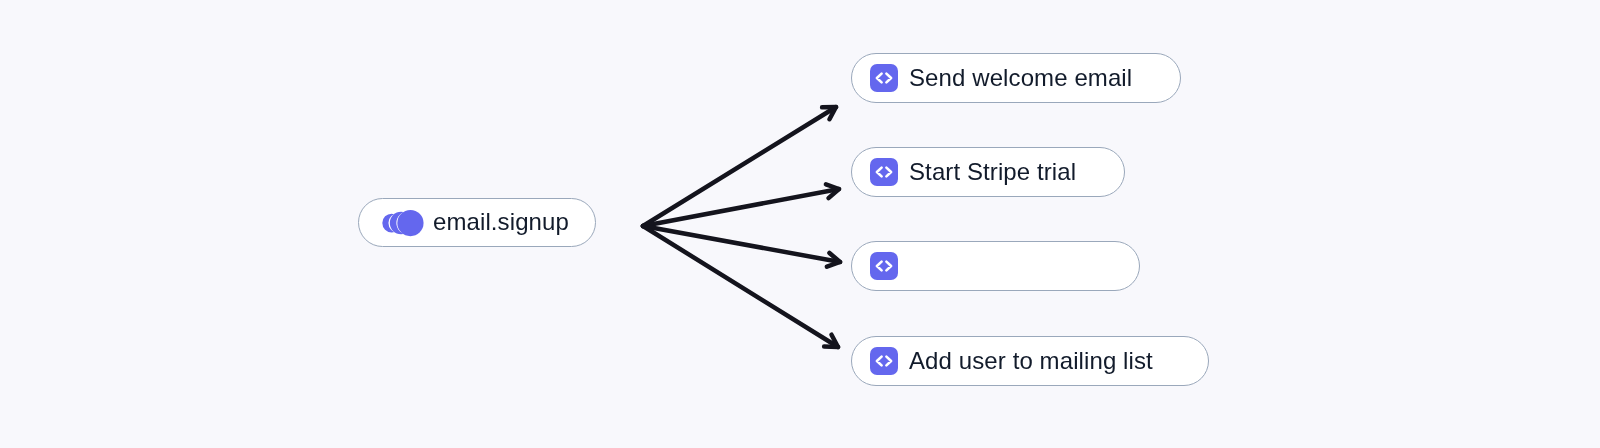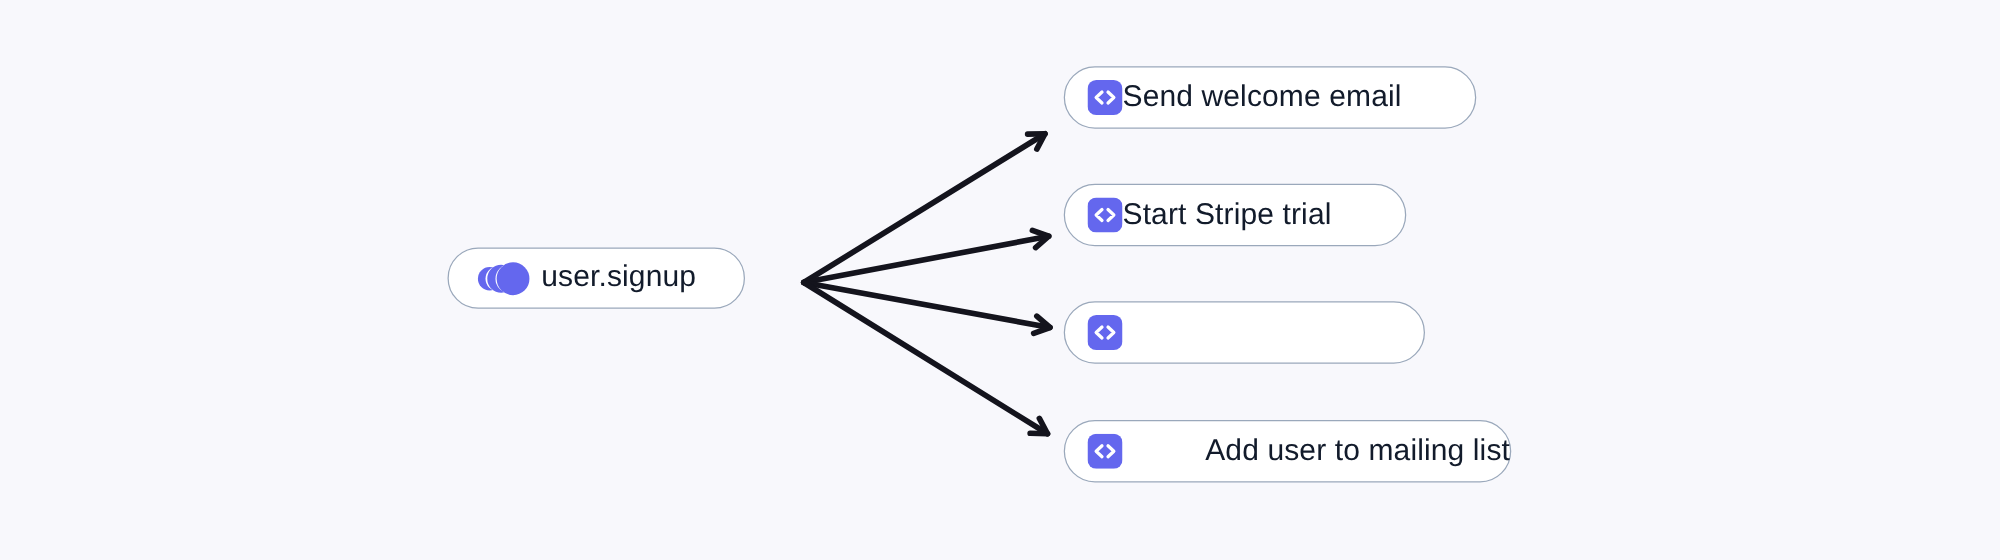--- a/index.html
+++ b/index.html
@@ -30,25 +30,25 @@
     color: var(--text, #121b2b);
     font-size: 24px;
     letter-spacing: 0.1px;
     white-space: nowrap;
     cursor: default;
   }
 
   .pill .label { line-height: 1; padding-bottom: 1px; }
 
   .event-pill  { left: 358px; top: 198px; width: 238px; height: 49px; padding-left: 21px; gap: 9px; }
-  .action-pill { padding-left: 18px; }
+  .action-pill { padding-left: 18px; gap: 11px; }
   .action-0 { left: 851px; top: 53px;  width: 330px; height: 50px; }
   .action-1 { left: 851px; top: 147px; width: 274px; height: 50px; }
   .action-2 { left: 851px; top: 241px; width: 289px; height: 50px; }
-  .action-3 { left: 851px; top: 336px; width: 358px; height: 50px; justify-content: space-between; }
+  .action-3 { left: 851px; top: 336px; width: 358px; height: 50px; }
 
   .icon { flex: 0 0 auto; display: block; }
 </style>
 </head>
 <body>
 
 <div class="canvas">
 
   <svg class="arrows" width="1600" height="448" viewBox="0 0 1600 448">
     <defs>
@@ -65,21 +65,21 @@
   </svg>
 
   <div class="pill event-pill">
     <svg class="icon" width="44" height="30" viewBox="0 0 46 32">
       <circle cx="12" cy="16" r="10" fill="var(--accent, #6467ee)"></circle>
       <circle cx="19" cy="16" r="10.5" fill="var(--pill-fill, #ffffff)"></circle>
       <circle cx="22" cy="16" r="12" fill="var(--accent, #6467ee)"></circle>
       <circle cx="29.5" cy="16" r="12.5" fill="var(--pill-fill, #ffffff)"></circle>
       <circle cx="32" cy="16" r="14" fill="var(--accent, #6467ee)"></circle>
     </svg>
-    <span class="label">user.signup</span>
+    <span class="label">email.signup</span>
   </div>
 
   <div class="pill action-pill action-0">
     <svg class="icon" width="28" height="28" viewBox="0 0 28 28">
       <rect x="0" y="0" width="28" height="28" rx="7" fill="var(--accent, #6467ee)"></rect>
       <path d="M11.6 9.6 L6.9 14 L11.6 18.4 M16.4 9.6 L21.1 14 L16.4 18.4" fill="none" stroke="var(--icon-glyph, #ffffff)" stroke-width="2.6" stroke-linecap="round" stroke-linejoin="round"></path>
     </svg>
     <span class="label">Send welcome email</span>
   </div>
 

